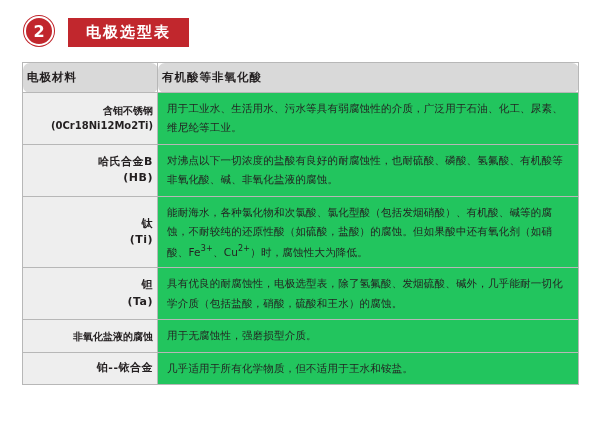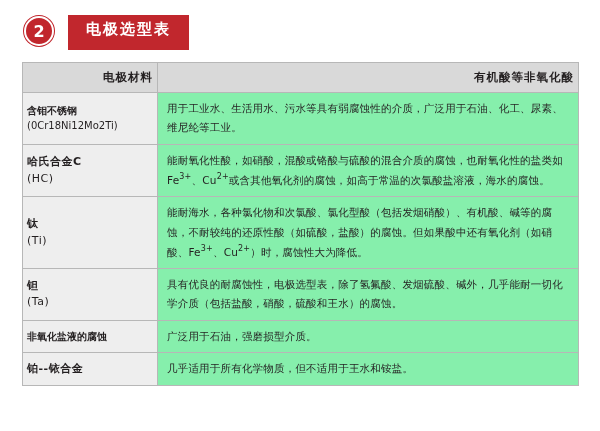--- a/index.html
+++ b/index.html
@@ -43,21 +43,21 @@
     box-shadow: inset 0 0 0 2px #ffffff, 0 0 0 1px #c1272d;
     flex: 0 0 auto;
   }
   .title-bar {
     margin-left: 14px;
     background: #c1272d;
     color: #ffffff;
     font-size: 15px;
     font-weight: bold;
     letter-spacing: 2px;
-    padding: 5px 18px 12px 18px;
+    padding: 5px 18px 6px 18px;
     line-height: 1.2;
     position: relative;
     top: 1px;
   }
   
   table.spec {
     width: 556px;
     border-collapse: collapse;
     table-layout: fixed;
     font-size: 10.5px;
@@ -66,44 +66,45 @@
     border: 1px solid #b7b7b7;
     vertical-align: middle;
   }
   thead th {
     background: #d9d9d9;
     color: #231f20;
     font-size: 11.5px;
     font-weight: bold;
     letter-spacing: 1px;
     padding: 7px 4px;
-    text-align: right;
+    text-align: left;
+    border-radius: 7px;
   }
   col.c1 { width: 135px; }
   col.c2 { width: 421px; }
 
   td.mat {
     background: #eeeeee;
-    text-align: left;
+    text-align: right;
     font-weight: bold;
     font-size: 11px;
     line-height: 1.5;
     padding: 6px 4px;
     letter-spacing: 0.5px;
   }
   td.mat .sub {
     display: block;
-    font-weight: normal;
+    font-weight: bold;
   }
   td.mat.small {
     font-size: 10px;
     letter-spacing: 0;
   }
   td.desc {
-    background: #86efac;
+    background: #22c55e;
     text-align: left;
     font-size: 10.5px;
     line-height: 1.85;
     padding: 6px 9px;
     letter-spacing: 0.2px;
   }
   sup { font-size: 8px; vertical-align: super; }
 </style>
 </head>
 <body>
@@ -125,34 +126,34 @@
         <th>电极材料</th>
         <th>有机酸等非氧化酸</th>
       </tr>
     </thead>
     <tbody id="table-body">
         <tr>
           <td class="mat small"><span>含钼不锈钢</span><span class="sub">(0Cr18Ni12Mo2Ti)</span></td>
           <td class="desc">用于工业水、生活用水、污水等具有弱腐蚀性的介质，广泛用于石油、化工、尿素、维尼纶等工业。</td>
         </tr>
         <tr>
-          <td class="mat"><span>哈氏合金C</span><span class="sub">(HC)</span></td>
-          <td class="desc">能耐氧化性酸，如硝酸，混酸或铬酸与硫酸的混合介质的腐蚀，也耐氧化性的盐类如Fe<sup>3+</sup>、Cu<sup>2+</sup>或含其他氧化剂的腐蚀，如高于常温的次氯酸盐溶液，海水的腐蚀。</td>
+          <td class="mat"><span>哈氏合金B</span><span class="sub">(HB)</span></td>
+          <td class="desc">对沸点以下一切浓度的盐酸有良好的耐腐蚀性，也耐硫酸、磷酸、氢氟酸、有机酸等非氧化酸、碱、非氧化盐液的腐蚀。</td>
         </tr>
         <tr>
           <td class="mat"><span>钛</span><span class="sub">(Ti)</span></td>
           <td class="desc">能耐海水，各种氯化物和次氯酸、氯化型酸（包括发烟硝酸）、有机酸、碱等的腐蚀，不耐较纯的还原性酸（如硫酸，盐酸）的腐蚀。但如果酸中还有氧化剂（如硝酸、Fe<sup>3+</sup>、Cu<sup>2+</sup>）时，腐蚀性大为降低。</td>
         </tr>
         <tr>
           <td class="mat"><span>钽</span><span class="sub">(Ta)</span></td>
           <td class="desc">具有优良的耐腐蚀性，电极选型表，除了氢氟酸、发烟硫酸、碱外，几乎能耐一切化学介质（包括盐酸，硝酸，硫酸和王水）的腐蚀。</td>
         </tr>
         <tr>
           <td class="mat small"><span>非氧化盐液的腐蚀</span></td>
-          <td class="desc">广泛用于石油，强磨损型介质。</td>
+          <td class="desc">用于无腐蚀性，强磨损型介质。</td>
         </tr>
         <tr>
           <td class="mat"><span>铂--铱合金</span></td>
           <td class="desc">几乎适用于所有化学物质，但不适用于王水和铵盐。</td>
         </tr>
       </tbody>
   </table>
 
 </div>
 

